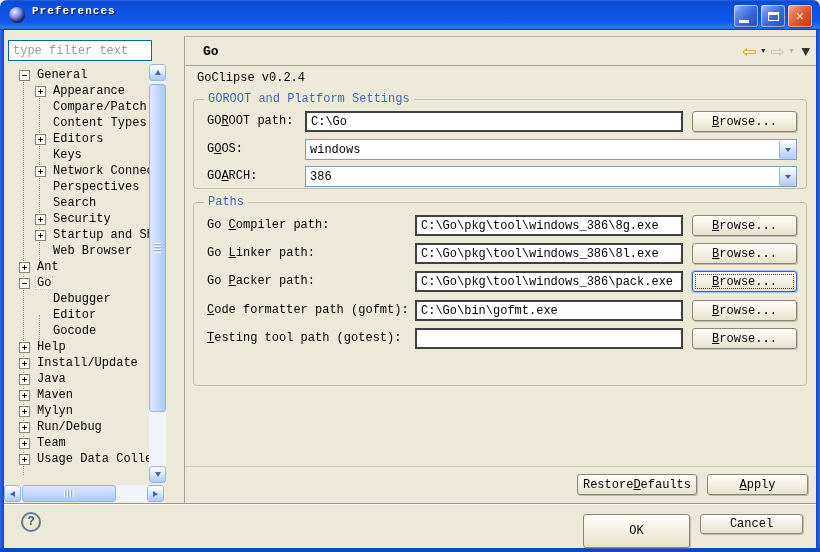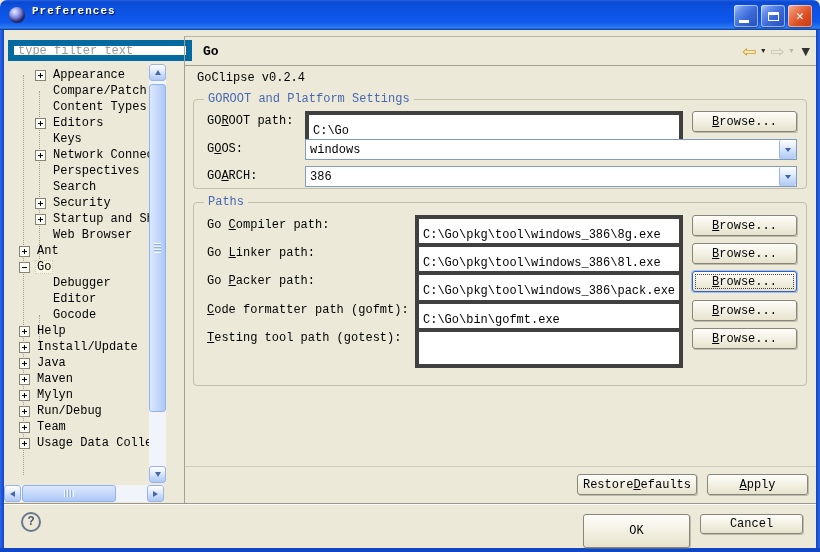--- a/index.html
+++ b/index.html
@@ -22,22 +22,22 @@
   .tbtn.min{right:62px;}.tbtn.max{right:35px;}.tbtn.close{right:8px;}
   .glyph-min{position:absolute;left:5px;bottom:4px;width:10px;height:3px;background:#fff;}
   .glyph-max{width:11px;height:9px;border:1px solid #fff;border-top:3px solid #fff;box-sizing:border-box;}
 
   
   #bl,#br{position:absolute;top:30px;bottom:0;width:4px;background:linear-gradient(90deg,#2e66e8,#0f46c6);}
   #bl{left:0;}#br{right:0;background:linear-gradient(90deg,#0f46c6,#2e66e8);}
   #bb{position:absolute;left:0;right:0;bottom:0;height:4px;background:#0f46c6;}
 
   
-  #filter{position:absolute;left:8px;top:40px;width:184px;height:21px;box-sizing:border-box;
-    border:6px solid #0369a1;background:#fff;font:12px "Liberation Mono",monospace;padding:0 4px;}
+  #filter{position:absolute;left:8px;top:40px;width:144px;height:21px;box-sizing:border-box;
+    border:1px solid #0369a1;background:#fff;font:12px "Liberation Mono",monospace;padding:0 4px;}
   #filter::placeholder{color:#9a9a9a;}
   #tree{position:absolute;left:6px;top:67px;width:143px;height:417px;overflow:hidden;}
   .tline{position:absolute;width:0;border-left:1px dotted #a39f8f;}
   #tl-root{left:17px;top:8px;height:400px;}
   #tl-gen{left:33px;top:24px;height:176px;}
   #tl-go{left:33px;top:248px;height:32px;}
   .trow{position:relative;z-index:1;display:flex;align-items:center;height:16px;font-size:12px;white-space:nowrap;}
   .trow .box{width:9px;height:9px;box-sizing:content-box;border:1px solid #888478;background:#fdfdf6;
     position:relative;flex:none;margin-left:13px;margin-right:5px;}
   .trow.lvl1 .box{margin-left:29px;}
@@ -86,22 +86,22 @@
   #sep1{position:absolute;left:4px;top:503px;width:812px;height:1px;background:#9a978a;}
   #sep2{position:absolute;left:4px;top:504px;width:812px;height:1px;background:#fbfaf5;}
 
   
   #version{position:absolute;left:197px;top:71px;font-size:12px;}
   .group{position:absolute;border:1px solid #c2bead;border-radius:4px;box-sizing:border-box;}
   #g1{left:193px;top:99px;width:614px;height:90px;}
   #g2{left:193px;top:202px;width:614px;height:184px;text-decoration:underline;}
   .gtitle{position:absolute;top:-8px;left:10px;background:#ece9d8;padding:0 4px;color:#4667b2;font-size:12px;white-space:nowrap;}
   .flabel{position:absolute;font-size:12px;white-space:nowrap;}
-  .tf{position:absolute;box-sizing:border-box;height:21px;border:4px solid #404040;background:#fff;
-    font:12px "Liberation Mono",monospace;padding:16px 4px;}
+  .tf{position:absolute;box-sizing:border-box;height:21px;border:2px solid #404040;background:#fff;
+    font:12px "Liberation Mono",monospace;padding:8px 4px;}
   .combo{position:absolute;height:21px;box-sizing:border-box;background:#fff;border:1px solid #7f9db9;
     display:flex;align-items:center;}
   .cval{flex:1;padding-left:4px;font-size:12px;white-space:nowrap;overflow:hidden;}
   .cbtn{width:17px;height:100%;flex:none;border-left:1px solid #9cb4e2;border-radius:2px;box-sizing:border-box;
     background:linear-gradient(180deg,#fefeff 0%,#e0eafd 40%,#c2d6f9 75%,#b0c8f4 100%);
     display:flex;align-items:center;justify-content:center;}
 
   
   .btn{position:absolute;box-sizing:border-box;display:flex;align-items:center;justify-content:center;
     background:linear-gradient(180deg,#fefdf9 0%,#f2efe1 55%,#e6e2cd 100%);
@@ -134,20 +134,24 @@
   </div>
   <div id="bl"></div>
   <div id="br"></div>
   <div id="bb"></div>
 
   <input id="filter" placeholder="type filter text" style="">
   <div id="tree">
     <div class="tline" id="tl-root"></div>
     <div class="tline" id="tl-gen"></div>
     <div class="tline" id="tl-go"></div>
+  <div class="trow lvl0">
+        <span class="box minus"></span>
+        <span class="lbl">General</span>
+      </div>
       <div class="trow lvl1">
         <span class="box plus"></span>
         <span class="lbl">Appearance</span>
       </div>
       <div class="trow lvl1">
         <span class="box none"></span>
         <span class="lbl">Compare/Patch</span>
       </div>
       <div class="trow lvl1">
         <span class="box none"></span>

